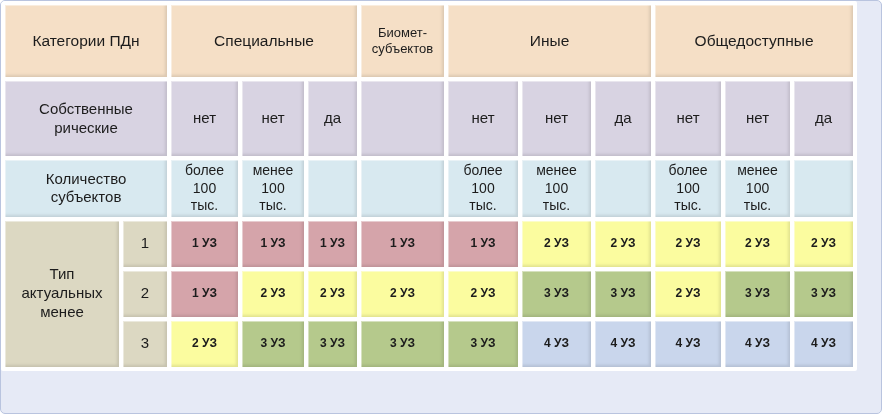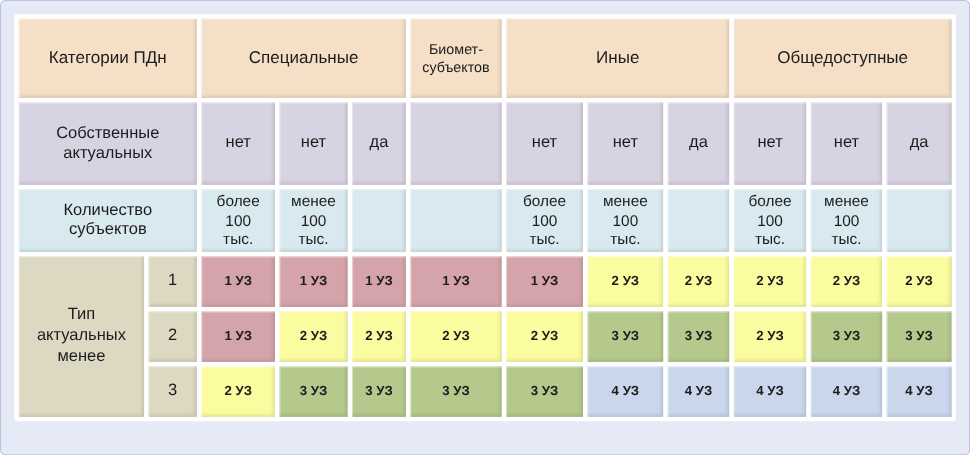--- a/index.html
+++ b/index.html
@@ -9,21 +9,20 @@
     font-family: "Liberation Sans", sans-serif;
     color: #1c1c1c;
   }
   .frame {
     width: 882px;
     height: 414px;
     box-sizing: border-box;
     background: var(--background, #e6eaf6);
     border: 1px solid #b9c4df;
     border-radius: 5px;
-    padding: 12px;
     overflow: hidden;
   }
   table.matrix {
     border-collapse: separate;
     border-spacing: 4px;
     table-layout: fixed;
     width: 856px;
     background: var(--gap, #ffffff);
     border-radius: 2px;
   }
@@ -76,21 +75,21 @@
         <td class="peach hdr" colspan="2">Категории ПДн</td>
         <td class="peach hdr" colspan="3">Специальные</td>
         <td class="peach small">Биомет-
 субъектов</td>
         <td class="peach hdr" colspan="3">Иные</td>
         <td class="peach hdr" colspan="3">Общедоступные</td>
       </tr>
 
       <tr class="rh2">
         <td class="lav" colspan="2">Собственные
-актуальных</td>
+рические</td>
         <td class="lav">нет</td>
         <td class="lav">нет</td>
         <td class="lav">да</td>
         <td class="lav"></td>
         <td class="lav">нет</td>
         <td class="lav">нет</td>
         <td class="lav">да</td>
         <td class="lav">нет</td>
         <td class="lav">нет</td>
         <td class="lav">да</td>

